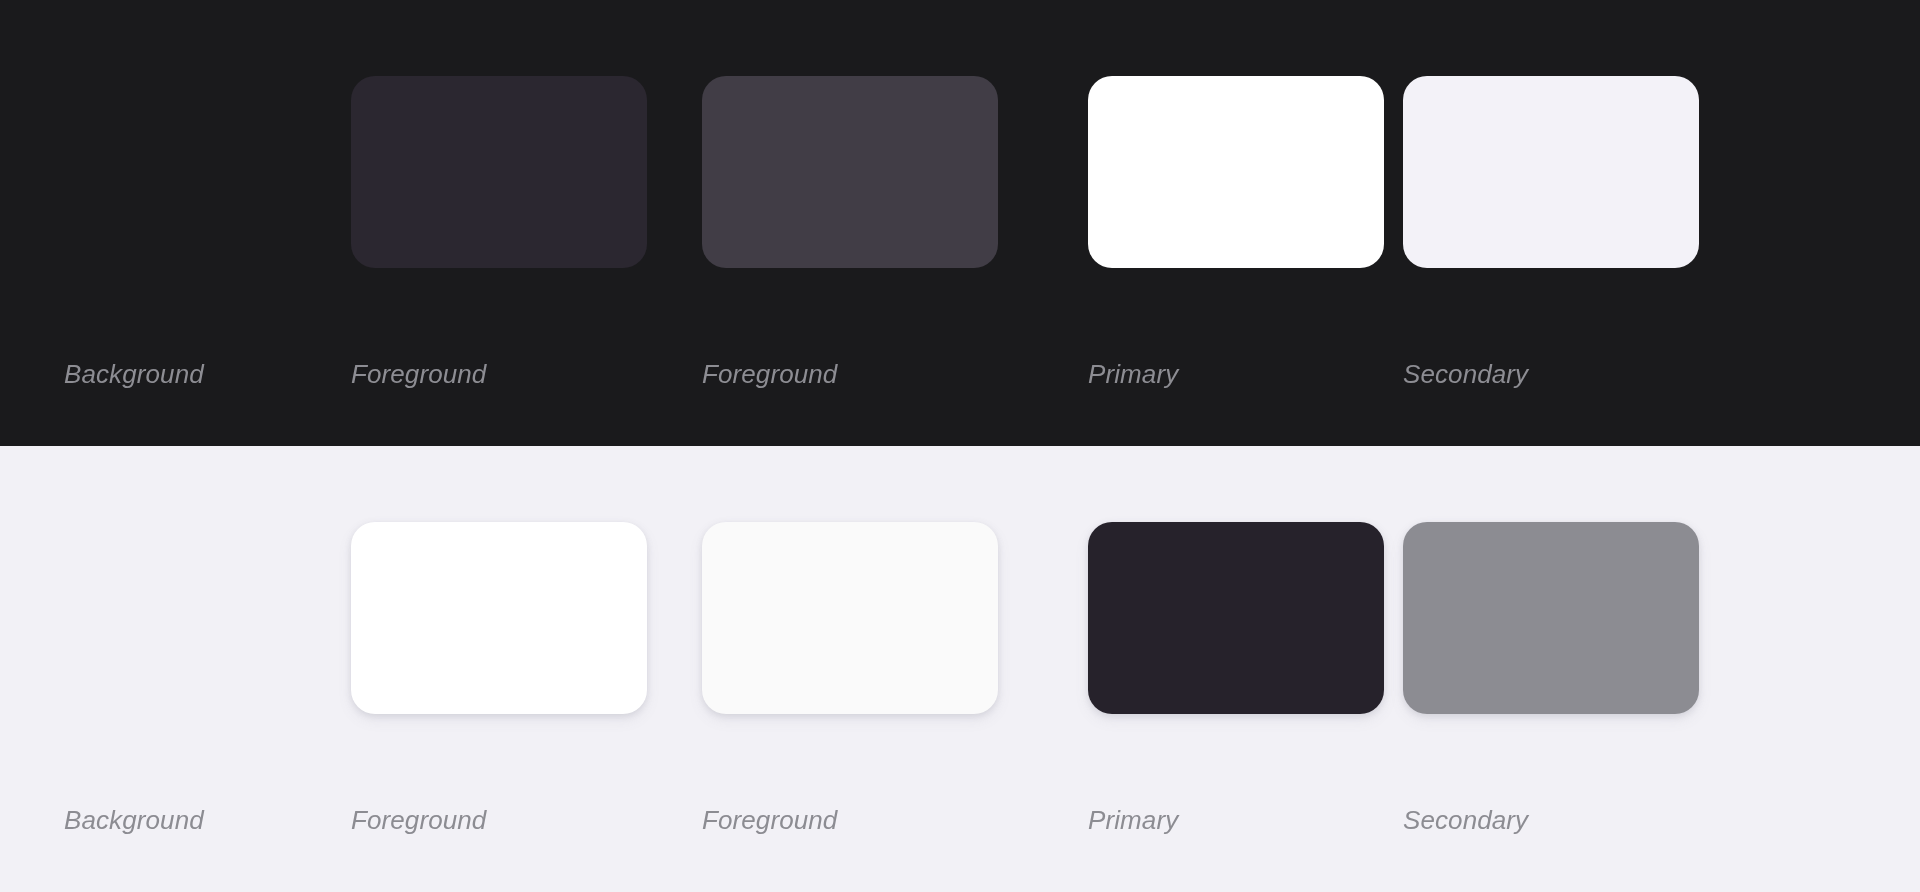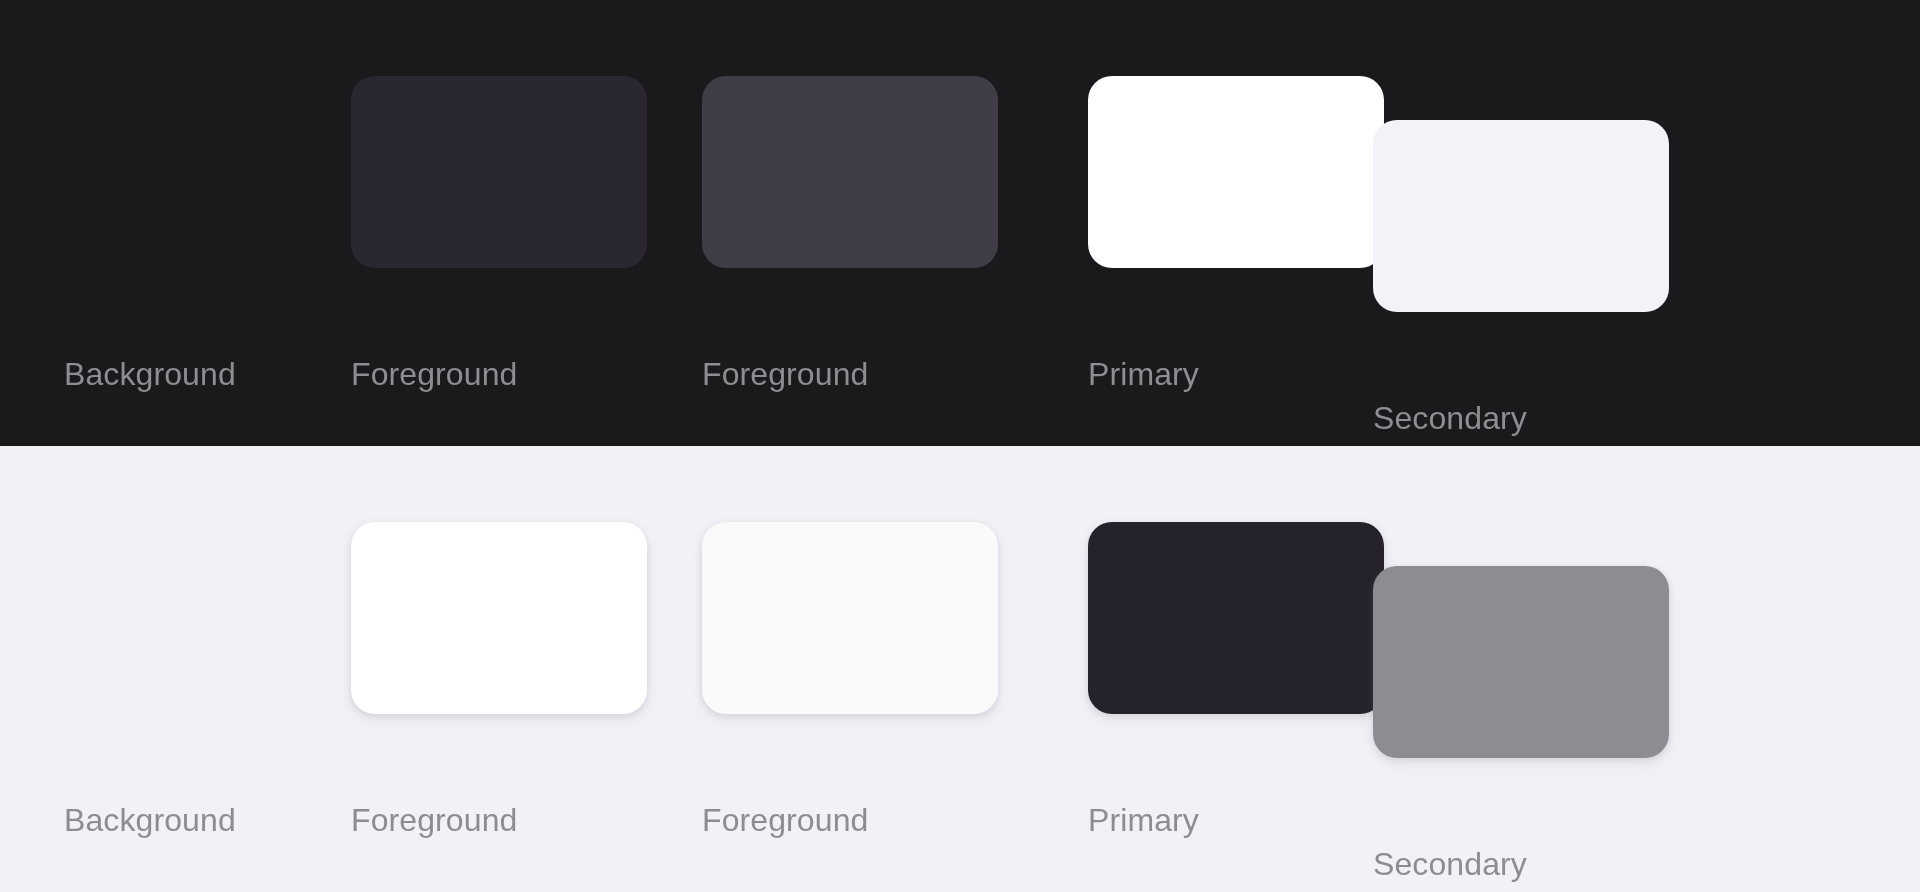--- a/index.html
+++ b/index.html
@@ -44,21 +44,21 @@
   .swatch-col {
     position: absolute;
     top: 0;
     width: 300px;
     height: 446px;
   }
   .swatch-col.c0 { left: 0px; }
   .swatch-col.c1 { left: 287px; }
   .swatch-col.c2 { left: 638px; }
   .swatch-col.c3 { left: 1024px; }
-  .swatch-col.c4 { left: 1309px; margin-top: 44px; }
+  .swatch-col.c4 { left: 1339px; }
 
   .swatch-chip {
     position: absolute;
     top: 76px;
     left: 0;
     width: 296px;
     height: 192px;
     border-radius: 24px;
     box-sizing: border-box;
   }
@@ -67,25 +67,26 @@
   .theme-row.light .swatch-chip {
     box-shadow: 0 2px 6px rgba(120, 120, 140, 0.18),
                 0 6px 14px rgba(120, 120, 140, 0.10);
   }
 
   .swatch-label {
     position: absolute;
     left: 0;
     top: 310px;
     width: 300px;
-    font-size: 32px;
+    font-size: 26px;
     line-height: 43px;
     letter-spacing: 0.1px;
     white-space: pre-line;
     color: #8e8e93;
+    font-style: italic;
   }
 
   .theme-row.dark .swatch-label  { color: #8d8d93; }
   .theme-row.light .swatch-label { color: #8c8c92; }
 
   .label-line { display: block; }
 </style>
 </head>
 <body>
 

